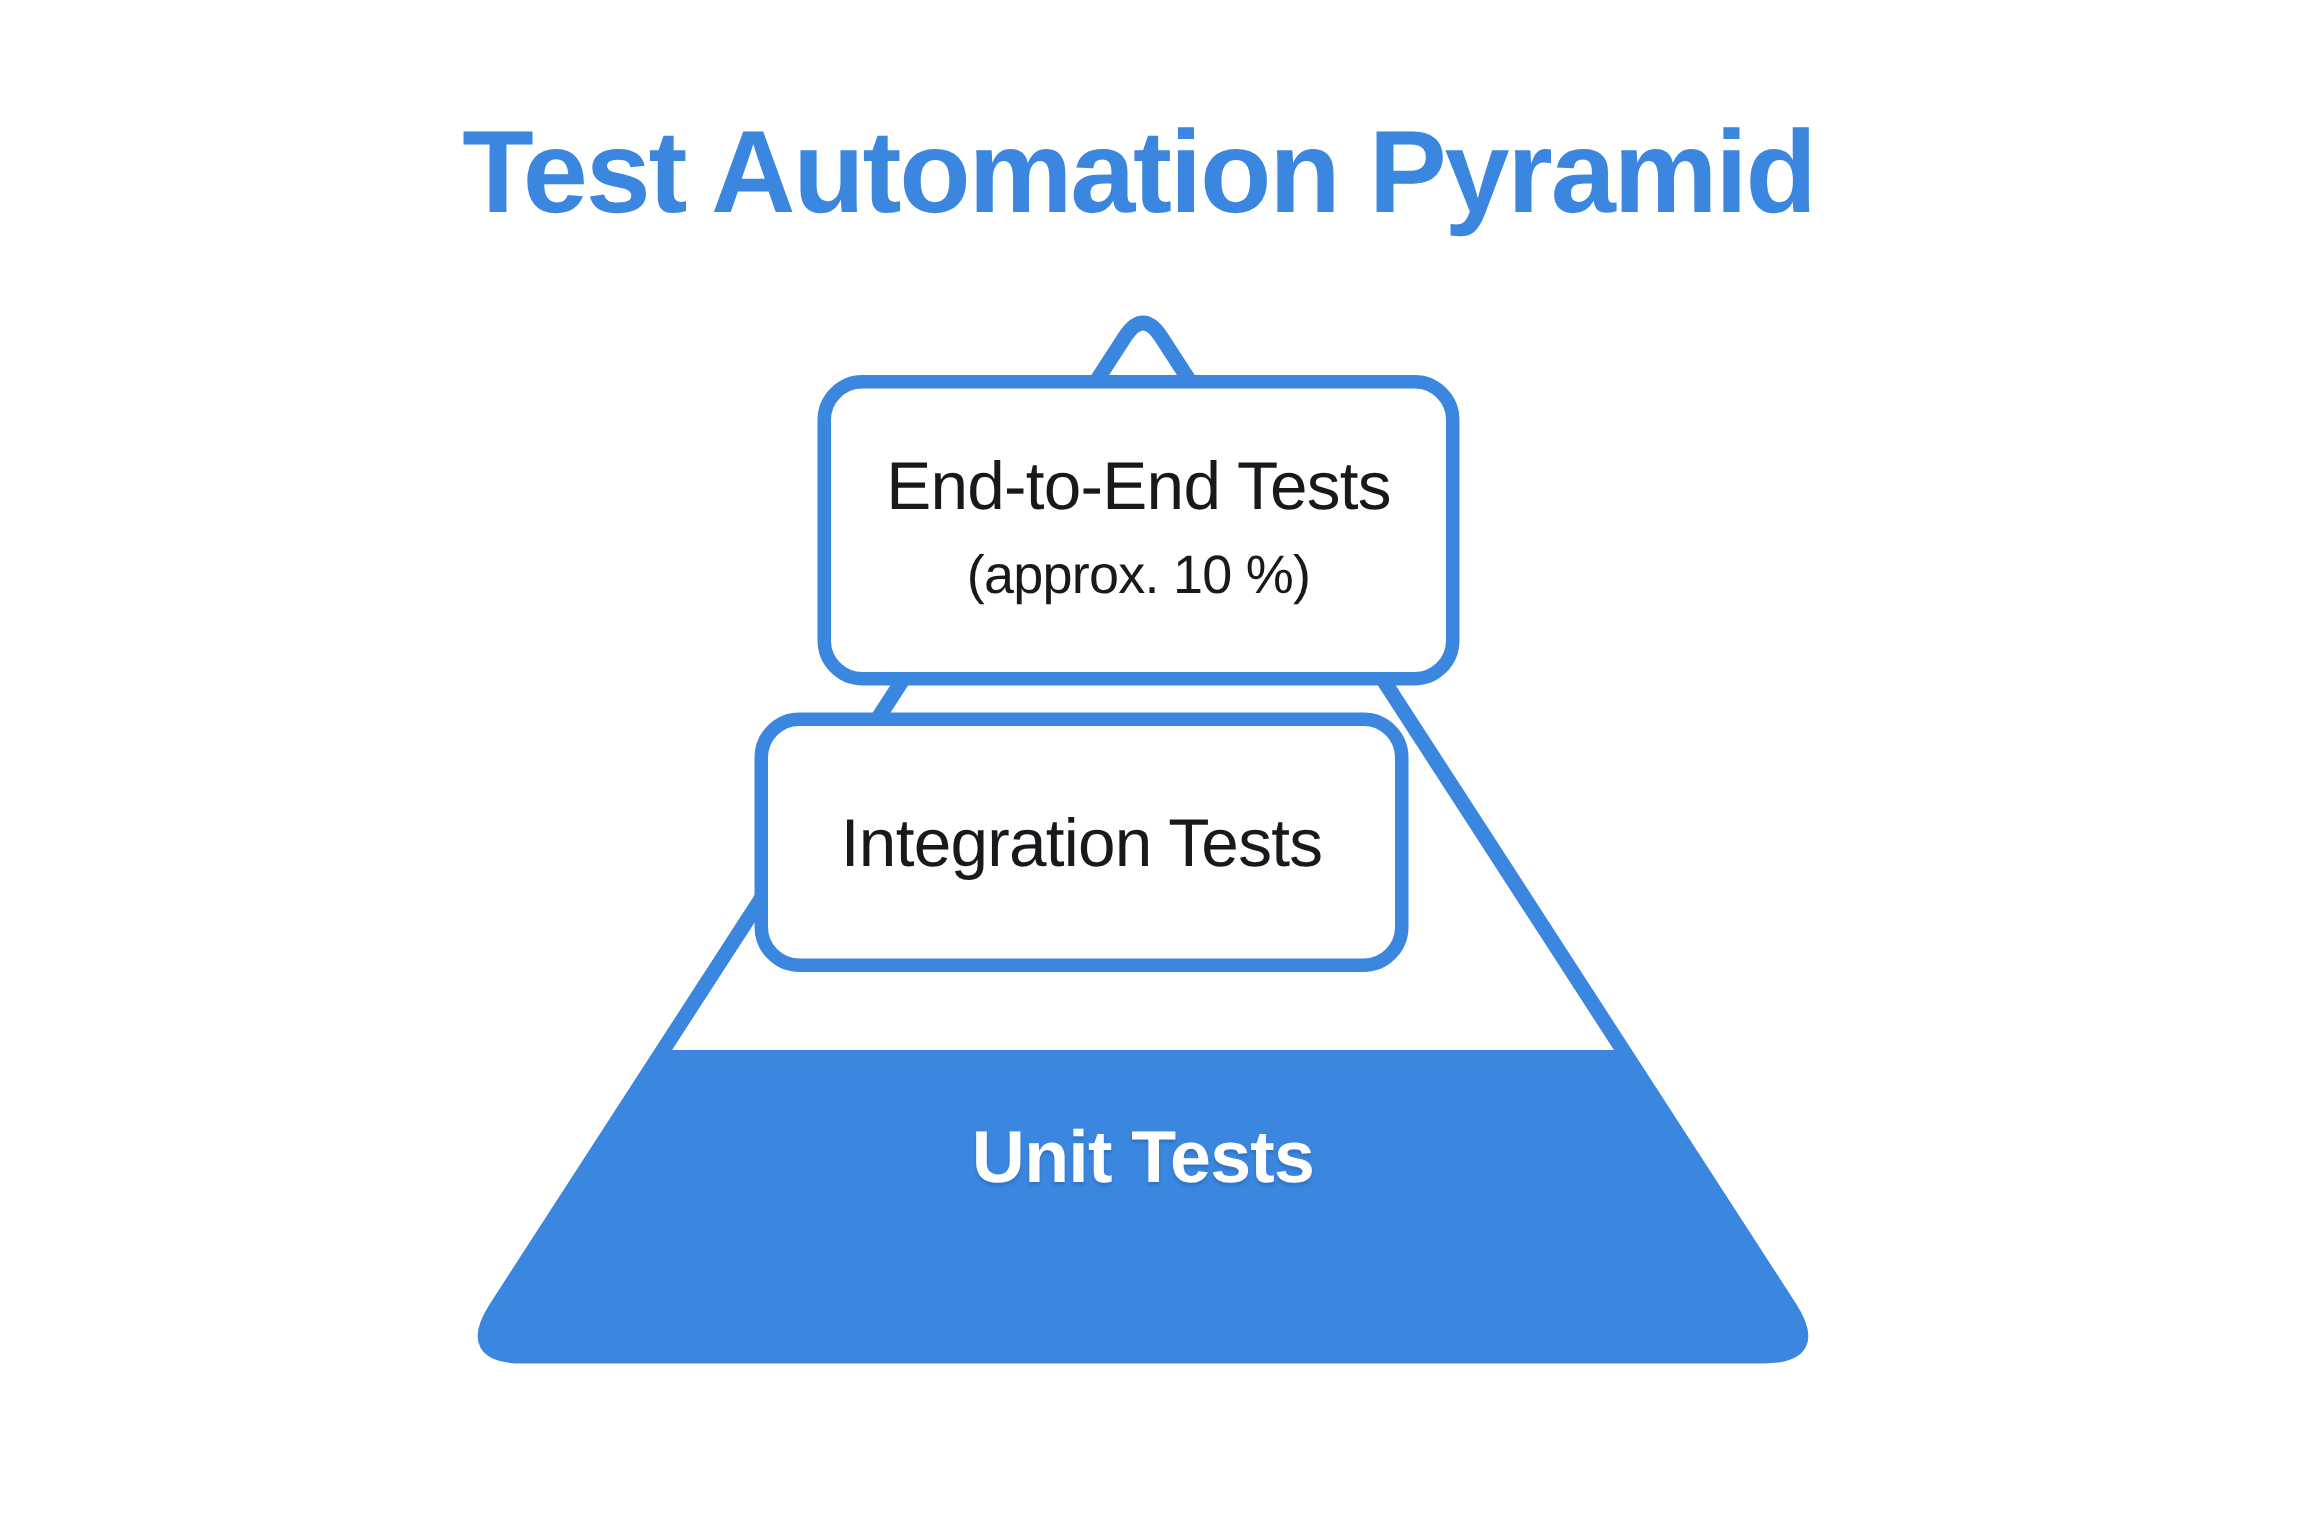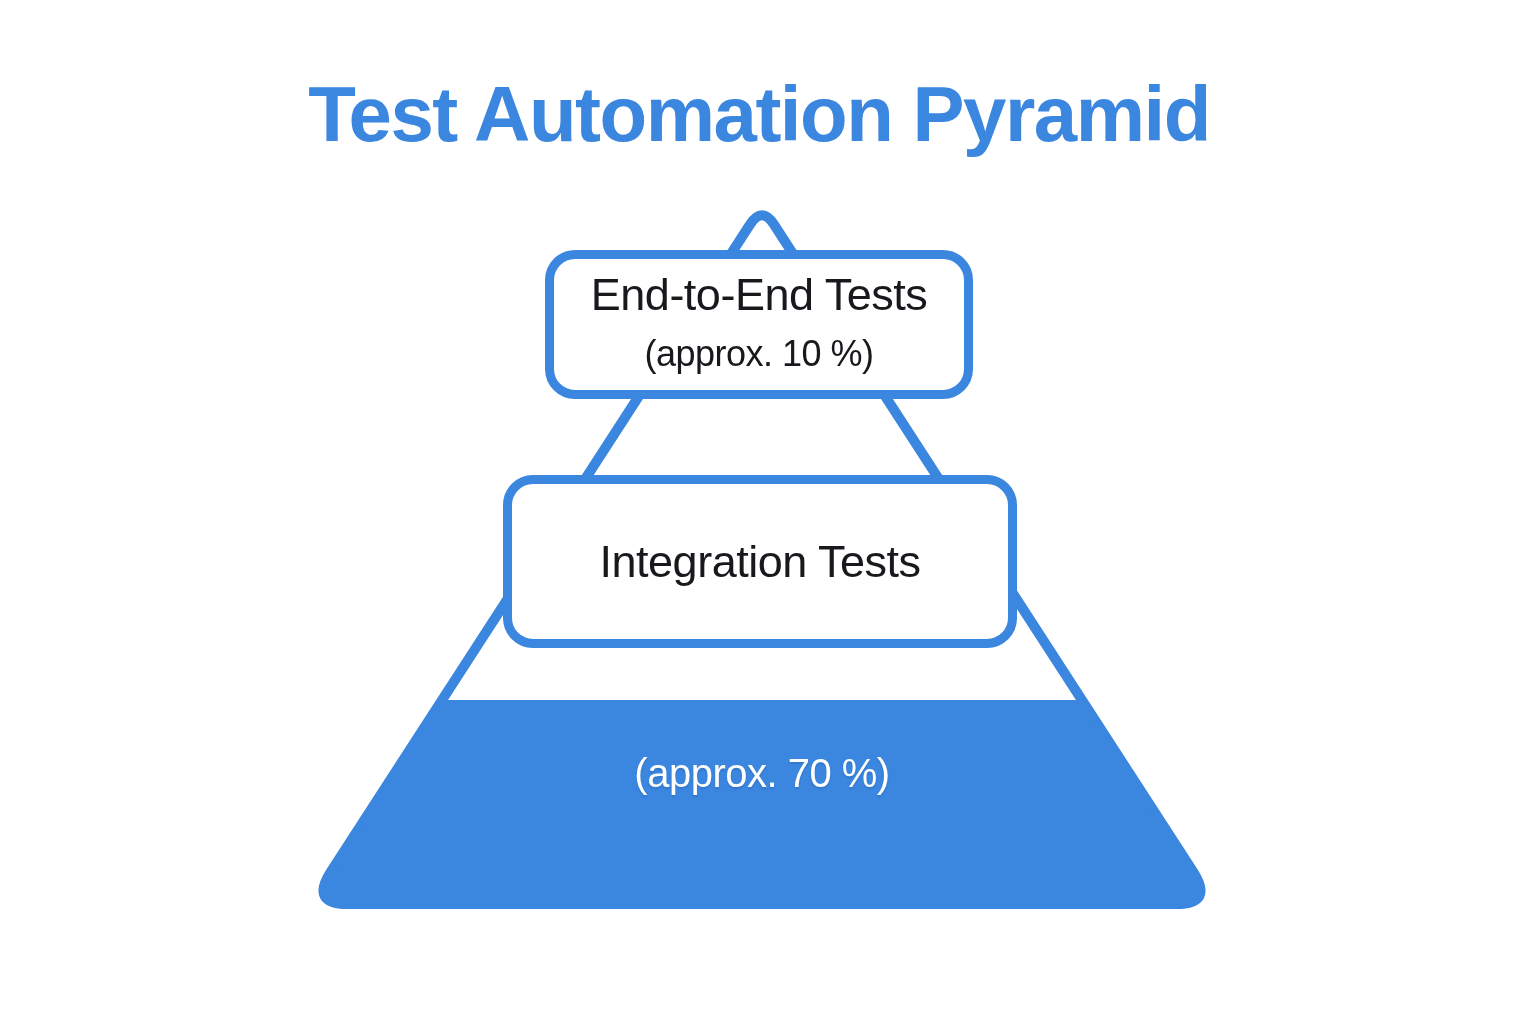--- a/index.html
+++ b/index.html
@@ -57,27 +57,27 @@
   .level-box .share-line {
     font-size: 36px;
     line-height: 60px;
     font-weight: 400;
     letter-spacing: -0.5px;
   }
   .box-e2e {
     left: 545px;
     top: 250px;
     width: 428px;
-    height: 149px;
+    height: 207px;
     align-items: center;
   }
   .box-integration {
     left: 503px;
     top: 475px;
-    width: 514px;
+    width: 436px;
     height: 173px;
   }
   .unit-label {
     position: absolute;
     left: 462px;
     top: 741px;
     width: 600px;
     text-align: center;
     color: #ffffff;
   }
@@ -132,16 +132,16 @@
   <div class="level-box box-e2e">
     <div class="label-line">End-to-End Tests</div>
     <div class="share-line">(approx. 10 %)</div>
   </div>
 
   <div class="level-box box-integration">
     <div class="label-line">Integration Tests</div>
   </div>
 
   <div class="unit-label">
-    <div class="share-line">(approx. 70 %)</div>
+    <div class="label-line">Unit Tests</div>
   </div>
 
 </div>
 
 </body></html>

